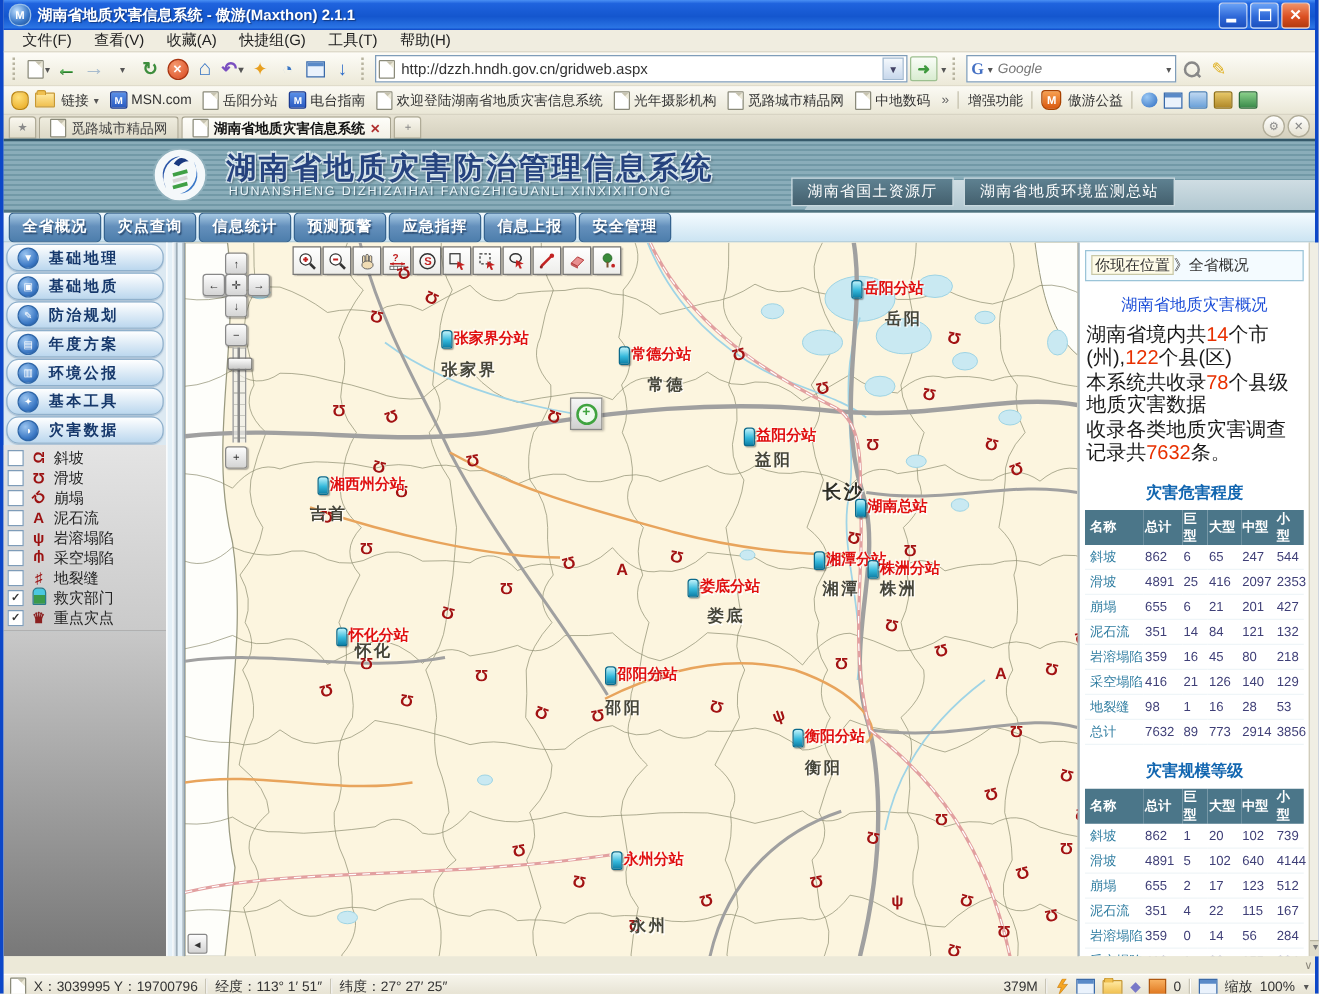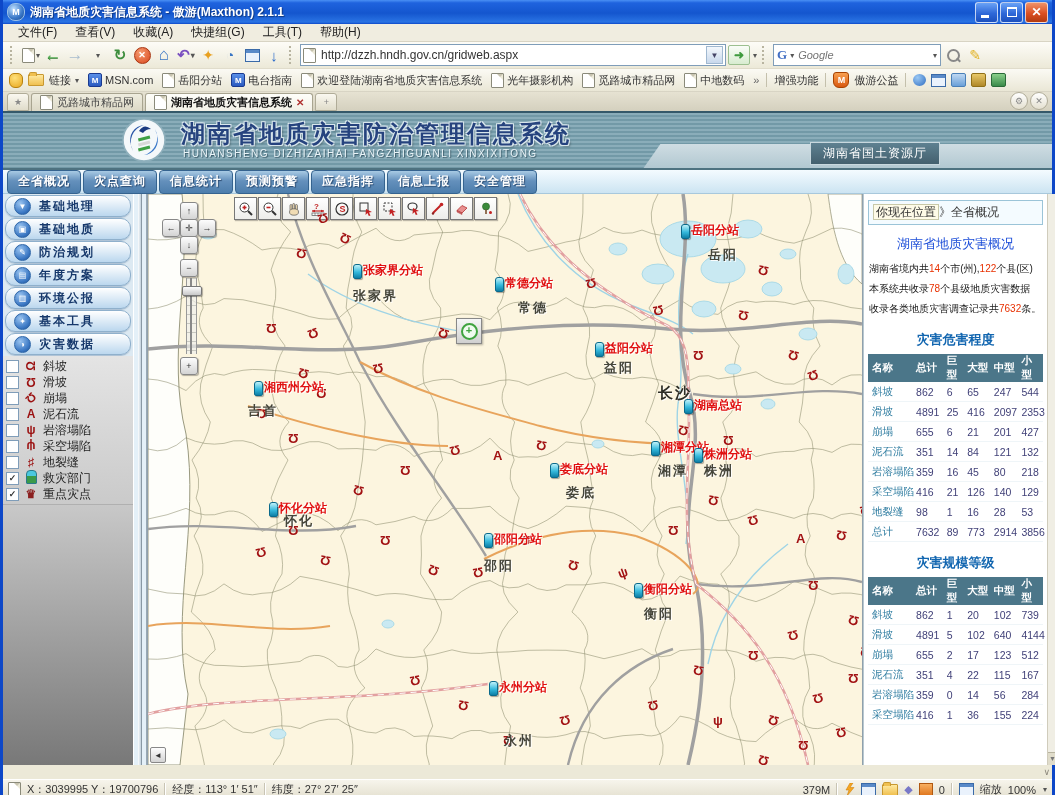--- a/index.html
+++ b/index.html
@@ -129,21 +129,21 @@
   .zhandle{position:absolute;left:20px;top:84px;width:18px;height:8px;background:linear-gradient(#FDFDFD,#C8C8C8);border:1px solid #777;border-radius:2px;box-shadow:1px 1px 1px rgba(0,0,0,.3);}
   .locate{position:absolute;width:24px;height:24px;background:linear-gradient(#F6F6F6,#D0D0D0);border:1px solid #888;box-shadow:1px 1px 2px rgba(0,0,0,.3);display:flex;align-items:center;justify-content:center;}
   .locate span{width:13px;height:13px;border:2px solid #3FA33F;border-radius:50%;color:#3FA33F;font-size:11px;font-weight:bold;line-height:11px;text-align:center;background:#EFFBEF;}
   .mapscroll{position:absolute;left:2px;bottom:2px;width:14px;height:14px;background:linear-gradient(#FDFDFD,#D4D4D4);border:1px solid #888;border-radius:2px;color:#333;font-size:8px;display:flex;align-items:center;justify-content:center;}
 
   
   .panel{width:184px;background:#fff;border-left:1px solid #B8C8D0;padding:6px 4px 0;box-sizing:border-box;flex:0 0 auto;font-size:12px;overflow:hidden;}
   .crumbbox{background:#F4FBFF;border:1px solid #9BC4D8;padding:3px 4px;font-size:12px;color:#333;white-space:nowrap;}
   .crumbloc{background:#FEFBE8;border:1px solid #C8C8A8;padding:0 2px;}
   .ptitle{margin:10px 0 6px;text-align:center;color:#1d4ed8;font-weight:normal;font-size:13px;}
-  .intro p{margin:0;padding:1px 1px;font-size:10px;color:#1A1A1A;line-height:18px;}
+  .intro p{margin:0;padding:1px 1px;font-size:16px;color:#1A1A1A;line-height:18px;}
   .red{color:#E83000;}
   .sectitle{margin:12px 0 5px;text-align:center;color:#1266B0;font-weight:bold;font-size:13px;}
   table.dtab{width:100%;border-collapse:collapse;font-size:10.5px;table-layout:fixed;}
   table.dtab th{background:#4B7689;color:#fff;height:20px;font-weight:bold;text-align:left;padding:0 1px;}
   table.dtab th:first-child{padding-left:4px;}
   table.dtab td{height:19px;color:#3F3F77;padding:0 1px;border-bottom:1px solid #EFF5F8;}
   table.dtab td.name{color:#2E7CA0;padding-left:4px;white-space:nowrap;}
 
   
   .scrollcol{width:9px;background:#F0EEE4;border-left:1px solid #D0CCBC;display:flex;flex-direction:column;justify-content:flex-end;flex:0 0 auto;}
@@ -308,20 +308,21 @@
       <path d="M36,18 A15,15 0 0,1 23,38 A18,18 0 0,0 34,12 Z" fill="#3A78C8"></path>
       <rect x="17" y="20" width="12" height="3" fill="#3FA045" transform="rotate(-15 23 21)"></rect>
       <rect x="17" y="25" width="12" height="3" fill="#D8D8D8" transform="rotate(-15 23 26)"></rect>
       <rect x="17" y="30" width="12" height="3" fill="#3FA045" transform="rotate(-15 23 31)"></rect>
       <path d="M18,14 Q23,6 30,12 Q25,12 22,16 Z" fill="#1A3A80"></path>
     </svg>
     <div class="btitle">湖南省地质灾害防治管理信息系统</div>
     <div class="bpinyin">HUNANSHENG DIZHIZAIHAI FANGZHIGUANLI XINXIXITONG</div>
     <div class="orgbtns" id="orgbtns">
         <span class="orgbtn">湖南省国土资源厅</span>
+        <span class="orgbtn">湖南省地质环境监测总站</span>
       </div>
   </div>
 
   <div class="navrow">
     <span id="navbtns" style="display:inline-flex;">
         <span class="navbtn">全省概况</span>
         <span class="navbtn">灾点查询</span>
         <span class="navbtn">信息统计</span>
         <span class="navbtn">预测预警</span>
         <span class="navbtn">应急指挥</span>

